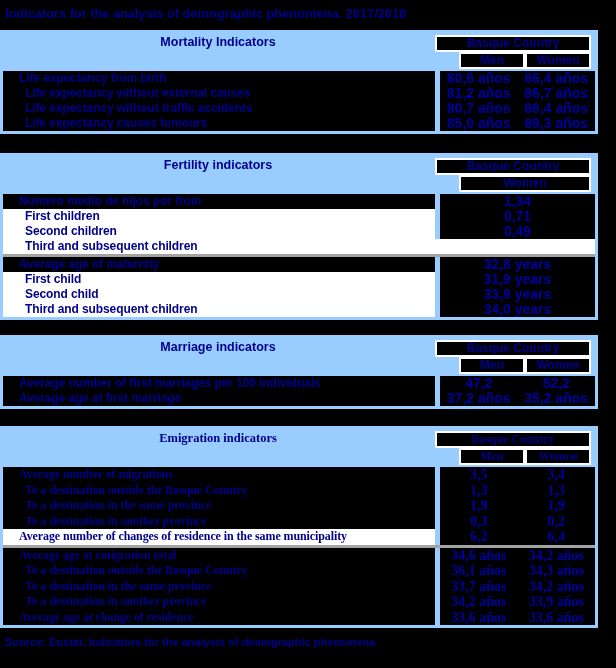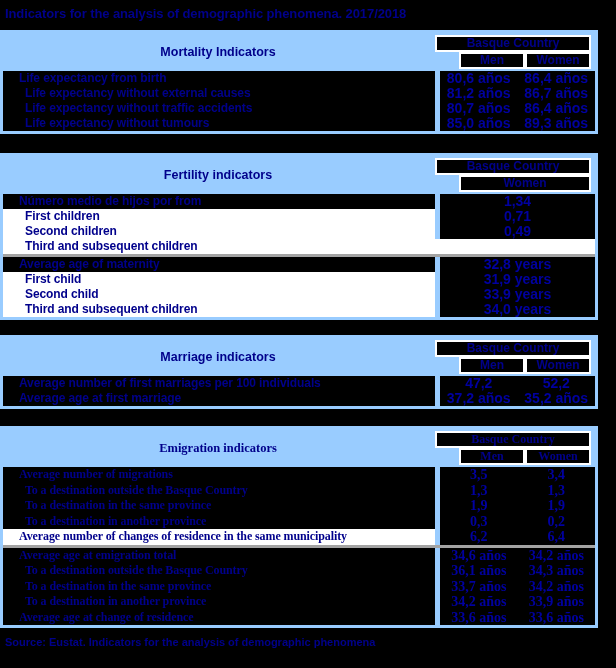--- a/index.html
+++ b/index.html
@@ -21,21 +21,21 @@
     box-sizing:border-box;
     border:3px solid #99CCFF;
     background:#000000;
   }
   .m-top-9{margin-top:9px;}
   .m-top-19{margin-top:19px;}
   .m-top-15{margin-top:15px;}
   .m-top-17{margin-top:17px;font-family:Liberation Serif, serif;}
   .thead{
     display:flex;
-    align-items:center;
+    align-items:flex-start;
     background:#99CCFF;
     padding:2px 0;
   }
   .section-title{
     flex:1;
     display:flex;
     align-items:center;
     justify-content:center;
     font-size:12.5px;
     color:#00008B;
@@ -132,21 +132,21 @@
         </div>
       </div>
       <div class="row">
         <div class="row-label indent">Life expectancy without traffic accidents</div>
         <div class="row-values">
           <div class="val">80,7 años</div>
           <div class="val">86,4 años</div>
         </div>
       </div>
       <div class="row">
-        <div class="row-label indent">Life expectancy without tumours</div>
+        <div class="row-label indent">Life expectancy causes tumours</div>
         <div class="row-values">
           <div class="val">85,0 años</div>
           <div class="val">89,3 años</div>
         </div>
       </div>
     </div>
 </div>
 
 <div class="tbl tbl-fertility m-top-19">
   <div class="thead">

